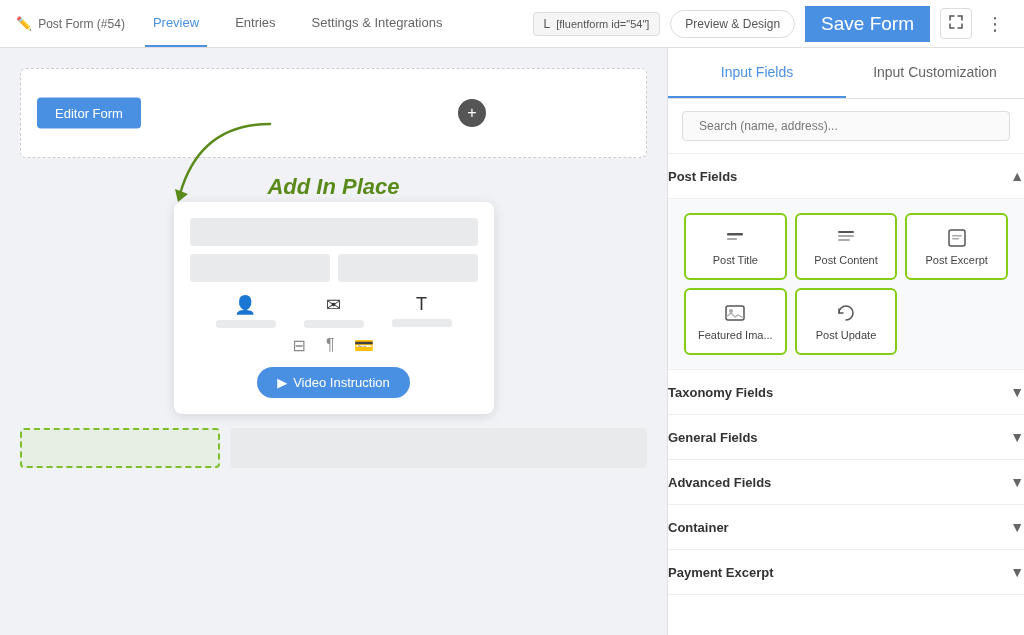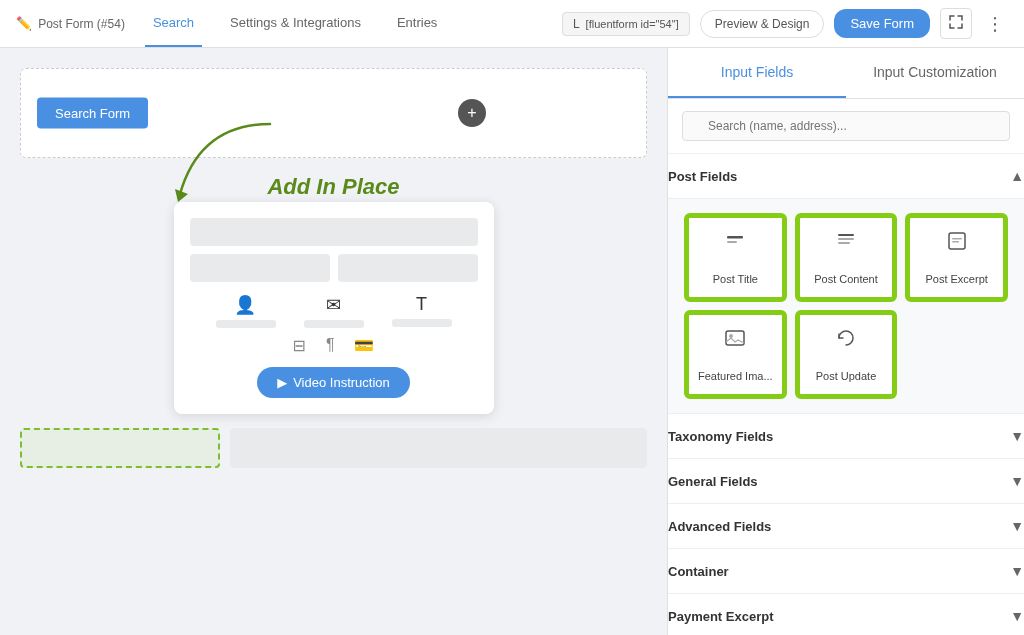--- a/index.html
+++ b/index.html
@@ -61,23 +61,23 @@
       border-radius: 14px;
       padding: 6px 14px;
       font-size: 12px;
       color: #555;
       cursor: pointer;
       text-align: right;
     }
     .btn-save {
       background: #4a90e2;
       border: none;
-      border-radius: 12px;
+      border-radius: 0;
       padding: 7px 16px;
-      font-size: 13px;
+      font-size: 19px;
       color: #fff;
       cursor: pointer;
       font-weight: 500;
     }
     .btn-icon {
       background: none;
       border: 1px solid #ddd;
       border-radius: 4px;
       padding: 6px 8px;
       cursor: pointer;
@@ -273,21 +273,21 @@
 
     
     .search-box {
       padding: 12px 14px;
       border-bottom: 1px solid #f0f0f0;
     }
     .search-input {
       width: 100%;
       border: 1px solid #ddd;
       border-radius: 4px;
-      padding: 7px 25px;
+      padding: 7px 16px;
       font-size: 12px;
       color: #999;
       outline: none;
       background: #fafafa;
     }
 
     
     .accordion-panel {
       overflow-y: auto;
       flex: 1;
@@ -317,45 +317,45 @@
     
     .field-grid {
       display: grid;
       grid-template-columns: 1fr 1fr 1fr;
       gap: 8px;
       padding: 14px 16px;
       background: #f8f9fa;
     }
     .field-item {
       background: #fff;
-      border: 5px solid #84cc16;
+      border: 2px solid #84cc16;
       border-radius: 6px;
       padding: 12px 8px;
       display: flex;
       flex-direction: column;
       align-items: center;
-      gap: 16px;
+      gap: 0;
       cursor: pointer;
       font-size: 11px;
       color: #444;
       text-align: center;
     }
   </style>
 </head>
 <body>
 
 <div class="top-nav">
   <div class="top-nav-left">
     <div class="nav-brand">
       <span style="font-size:13px;">✏️</span>
       <span>Post Form (#54)</span>
     </div>
-    <div class="nav-tab active">Search</div>
+    <div class="nav-tab active">Preview</div>
+    <div class="nav-tab">Entries</div>
     <div class="nav-tab">Settings &amp; Integrations</div>
-    <div class="nav-tab">Entries</div>
   </div>
   <div class="top-nav-right">
     <div class="shortcode-badge">
       <span style="font-size:12px;">L</span>
       <span>[fluentform id="54"]</span>
     </div>
     <button class="btn-preview">Preview &amp; Design</button>
     <button class="btn-save">Save Form</button>
     <button class="btn-icon">
       <svg width="14" height="14" viewBox="0 0 14 14" fill="none">
@@ -364,21 +364,21 @@
     </button>
     <button class="dots-btn">⋮</button>
   </div>
 </div>
 
 <div class="main-layout">
 
   <div class="left-panel">
 
     <div class="form-area">
-      <button class="submit-btn">Search Form</button>
+      <button class="submit-btn">Editor Form</button>
       <div class="add-plus-btn" style="position: absolute; right: 160px; top: 50%; transform: translateY(-50%);">+</div>
     </div>
 
     <div style="position: relative; text-align: center; margin-bottom: 2px;">
       <div class="add-in-place-text">Add In Place</div>
 
       <svg style="position:absolute; left: 120px; top: -60px;" width="160" height="100" viewBox="0 0 160 100">
         <path d="M 130 10 Q 60 10 40 80" stroke="#5a8a1a" stroke-width="2.5" fill="none" stroke-linecap="round"></path>
         <polygon points="35,75 38,88 48,80" fill="#5a8a1a"></polygon>
       </svg>

